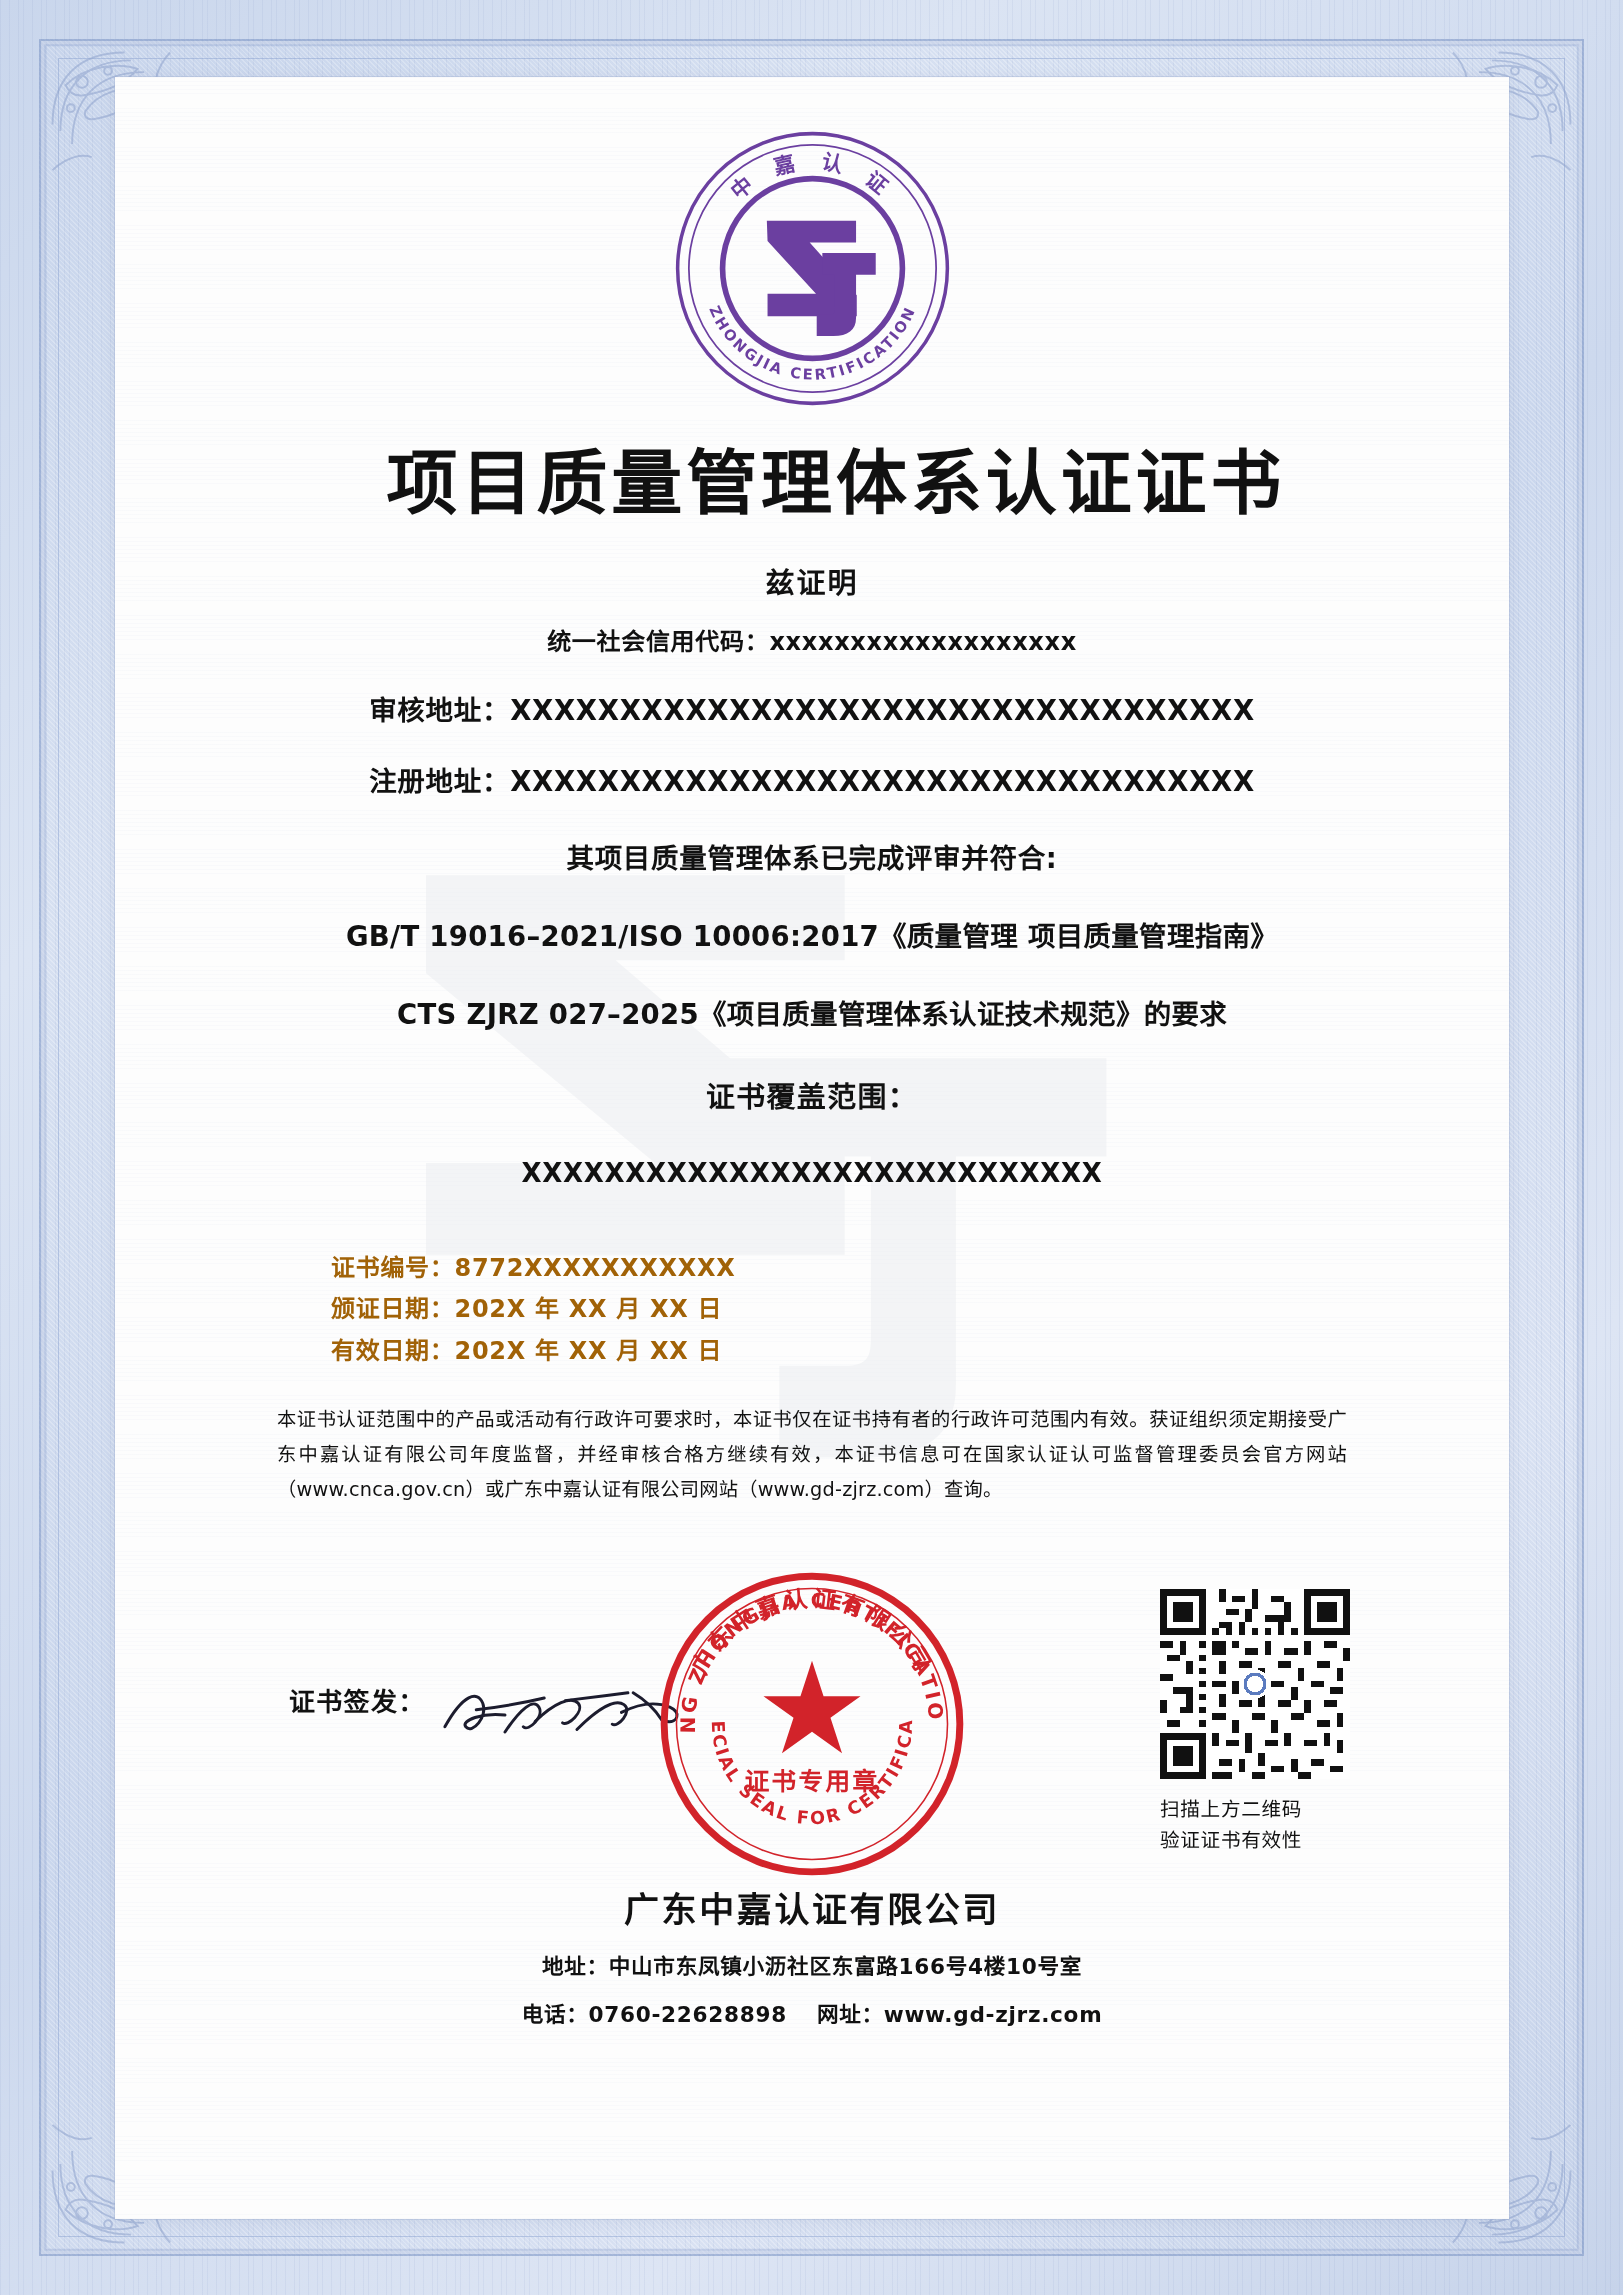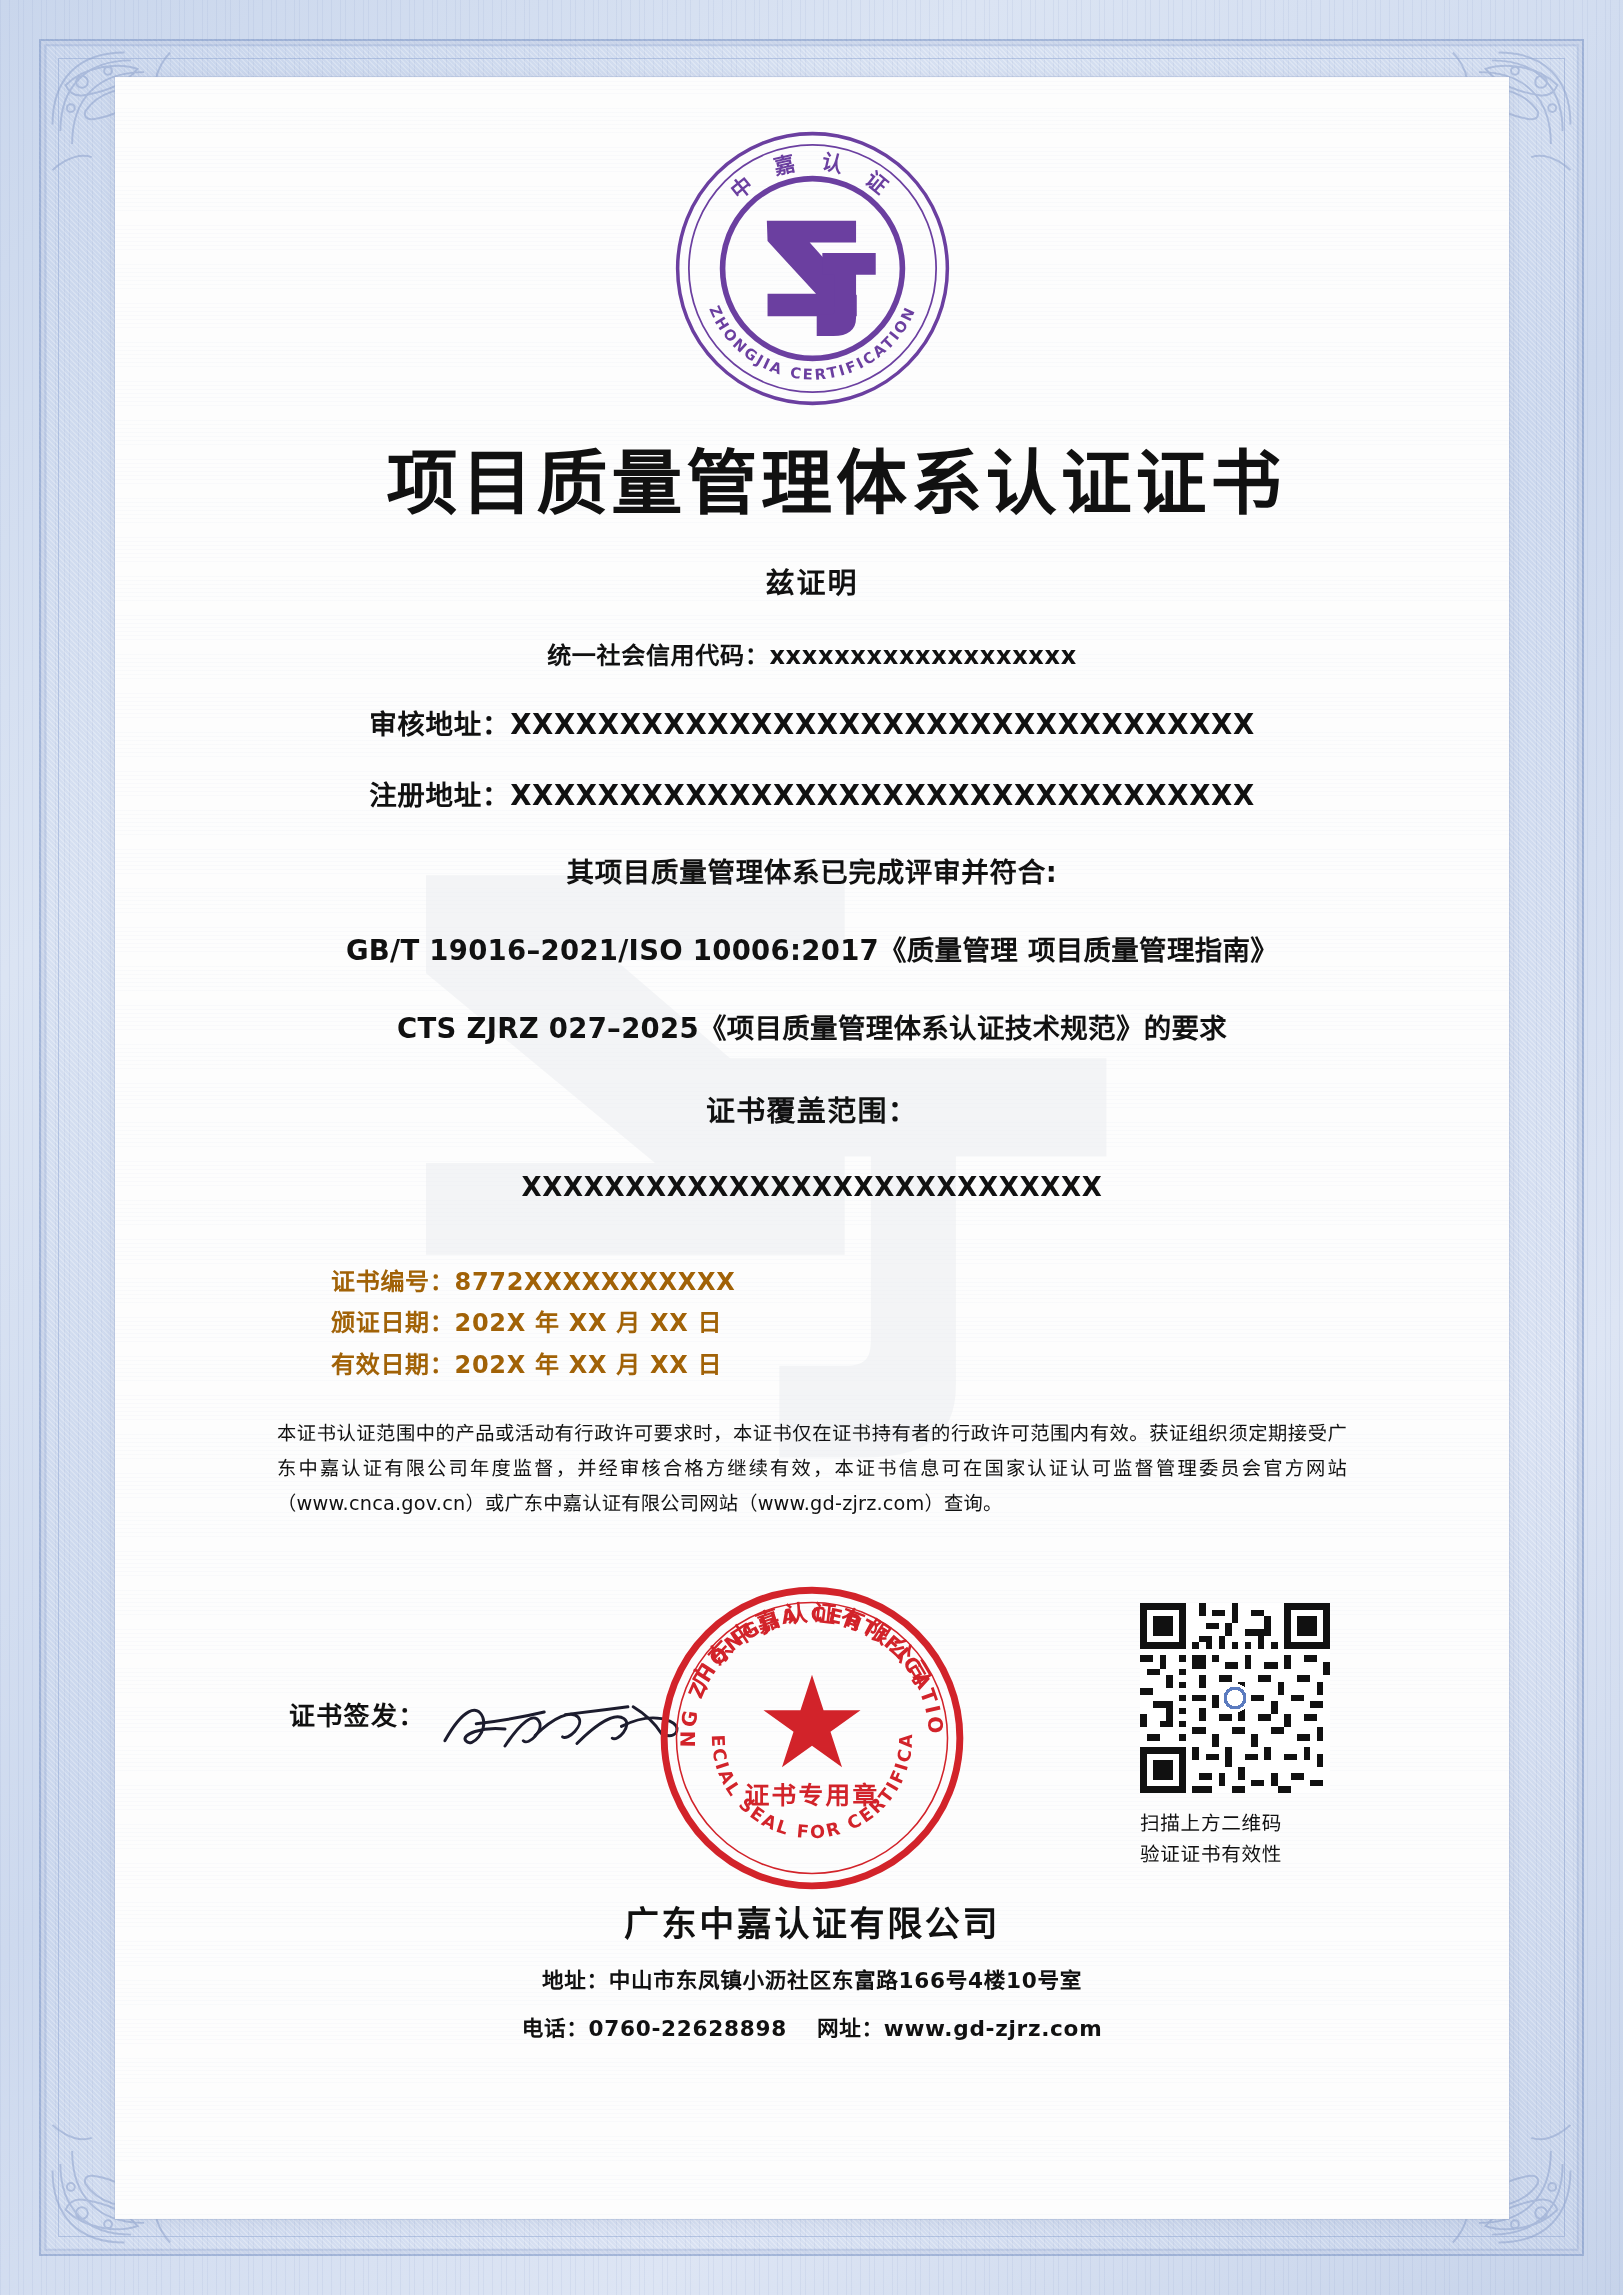--- a/index.html
+++ b/index.html
@@ -120,21 +120,21 @@
     font-size: 37px;
     color: #111;
     margin-top: 37px;
     letter-spacing: 1.3px;
   }
   .credit-line {
     font-family: "DejaVu Sans", "Liberation Sans", sans-serif;
     font-weight: bold;
     font-size: 24px;
     color: #111;
-    margin-top: 35px;
+    margin-top: 21px;
     letter-spacing: 0.7px;
   }
   .addr-line {
     font-family: "DejaVu Sans", "Liberation Sans", sans-serif;
     font-weight: bold;
     font-size: 27.5px;
     color: #111;
     margin-top: 31px;
     letter-spacing: 0.7px;
   }
@@ -223,21 +223,21 @@
     position: absolute;
     left: 50%;
     transform: translateX(-50%);
     top: 41px;
     width: 308px; height: 308px;
   }
   .seal svg { width: 100%; height: 100%; display: block; }
 
   .qr-area {
     position: absolute;
-    right: 160px; top: 60px;
+    right: 140px; top: 60px;
     width: 209px;
     text-align: left;
   }
   .qr {
     width: 190px; height: 190px;
     background: #fff;
     position: relative;
   }
   .qr svg { width: 100%; height: 100%; display: block; }
   .qr-cap {

